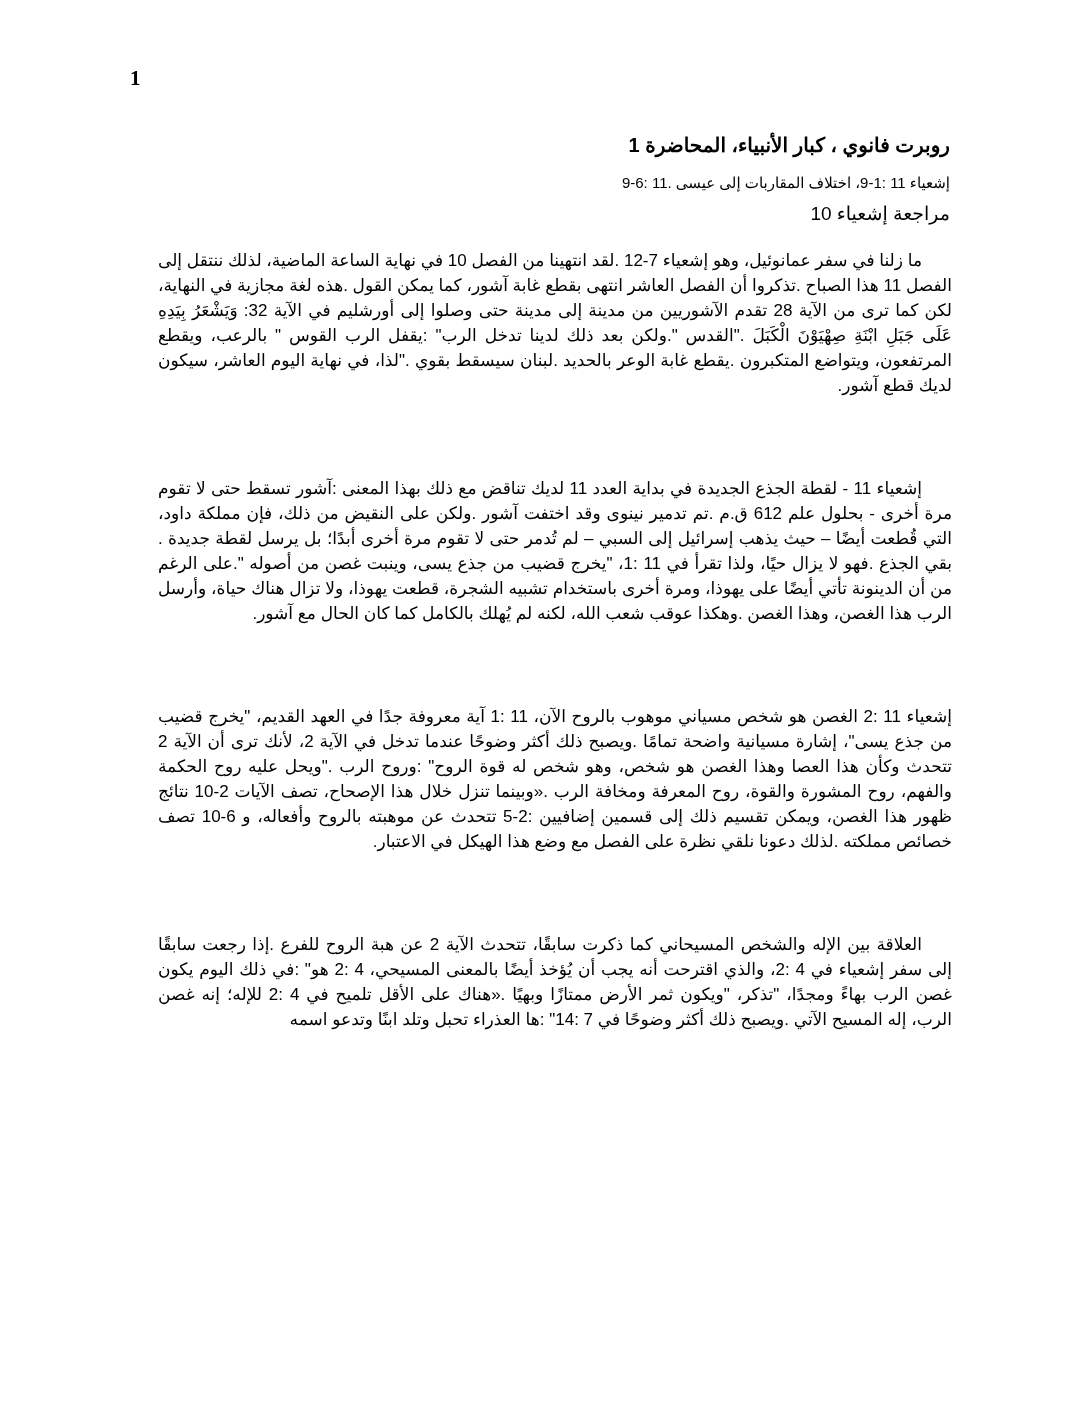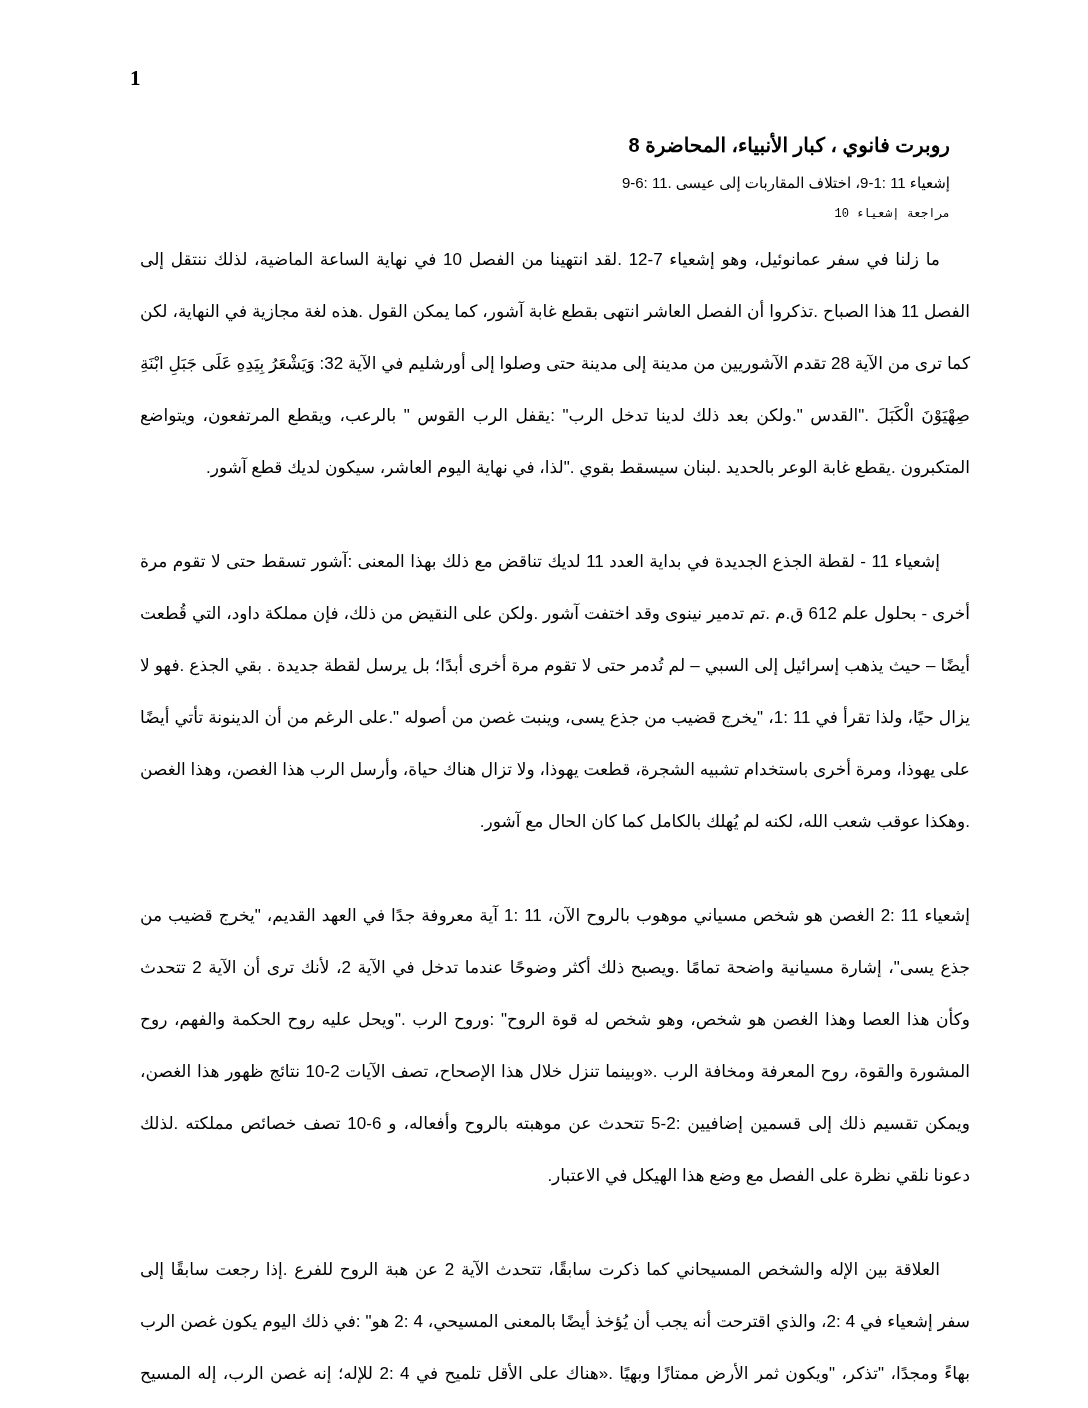--- a/index.html
+++ b/index.html
@@ -1,32 +1,32 @@
 <!DOCTYPE html>
 <html><head>
 <meta charset="utf-8">
 <style>
   html, body { margin:0; padding:0; background:#ffffff; }
   body { width:1088px; height:1408px; position:relative; overflow:hidden; color:#000; }
   .page-num { position:absolute; left:130px; top:66px; font-family:"Liberation Serif", serif; font-size:21px; font-weight:bold; }
   .content { position:absolute; left:140px; top:128px; width:830px; direction:rtl; text-align:right; font-family:"Liberation Sans", sans-serif; }
   .title { font-size:20px; font-weight:bold; margin:0 0 6px 0; padding-right:20px; line-height:34px; }
   .subtitle { font-size:15px; font-weight:normal; margin:0; padding-right:20px; line-height:30px; }
-  .review { font-size:12px; margin:0 0 4px 0; padding-right:20px; line-height:32px;font-family:Liberation Mono, monospace; }
-  .para { font-size:17px; line-height:52px; margin:0; text-align:justify; text-align-last:right; }
+  .review { font-size:19px; margin:0 0 4px 0; padding-right:20px; line-height:32px; }
+  .para { font-size:17px; line-height:25px; margin:18px; text-align:justify; text-align-last:right; }
   .para.indent { text-indent:30px; }
   .gap { height:42px; }
 </style>
 </head>
 <body>
 
 <div class="page-num">1</div>
 
 <div class="content">
-  <div class="title">روبرت فانوي ، كبار الأنبياء، المحاضرة 8</div>
+  <div class="title">روبرت فانوي ، كبار الأنبياء، المحاضرة 1</div>
   <div class="subtitle">إشعياء 11 :1-9، اختلاف المقاربات إلى عيسى .11 :6-9</div>
   <div class="review">مراجعة إشعياء 10</div>
 
   <p class="para indent">ما زلنا في سفر عمانوئيل، وهو إشعياء 7-12 .لقد انتهينا من الفصل 10 في نهاية الساعة الماضية، لذلك ننتقل إلى الفصل 11 هذا الصباح .تذكروا أن الفصل العاشر انتهى بقطع غابة آشور، كما يمكن القول .هذه لغة مجازية في النهاية، لكن كما ترى من الآية 28 تقدم الآشوريين من مدينة إلى مدينة حتى وصلوا إلى أورشليم في الآية 32: وَيَشْعَرُ بِيَدِهِ عَلَى جَبَلِ ابْنَةِ صِهْيَوْنَ الْكَبَلَ ."القدس ".ولكن بعد ذلك لدينا تدخل الرب" :يقفل الرب القوس " بالرعب، ويقطع المرتفعون، ويتواضع المتكبرون .يقطع غابة الوعر بالحديد .لبنان سيسقط بقوي ."لذا، في نهاية اليوم العاشر، سيكون لديك قطع آشور.</p>
   <div class="gap"></div>
   <p class="para indent">إشعياء 11 - لقطة الجذع الجديدة     في بداية العدد 11 لديك تناقض مع ذلك بهذا المعنى :آشور تسقط حتى لا تقوم مرة أخرى - بحلول علم 612 ق.م .تم تدمير نينوى وقد اختفت آشور .ولكن على النقيض من ذلك، فإن مملكة داود، التي قُطعت أيضًا – حيث يذهب إسرائيل إلى السبي – لم تُدمر حتى لا تقوم مرة أخرى أبدًا؛ بل يرسل لقطة جديدة . بقي الجذع .فهو لا يزال حيًا، ولذا تقرأ في 11 :1، "يخرج قضيب من جذع يسى، وينبت غصن من أصوله ".على الرغم من أن الدينونة تأتي أيضًا على يهوذا، ومرة أخرى باستخدام تشبيه الشجرة، قطعت يهوذا، ولا تزال هناك حياة، وأرسل الرب هذا الغصن، وهذا الغصن .وهكذا عوقب شعب الله، لكنه لم يُهلك بالكامل كما كان الحال مع آشور.</p>
   <div class="gap"></div>
   <p class="para">إشعياء 11 :2 الغصن هو شخص مسياني موهوب بالروح     الآن، 11 :1 آية معروفة جدًا في العهد القديم، "يخرج قضيب من جذع يسى"، إشارة مسيانية واضحة تمامًا .ويصبح ذلك أكثر وضوحًا عندما تدخل في الآية 2، لأنك ترى أن الآية 2 تتحدث وكأن هذا العصا وهذا الغصن هو شخص، وهو شخص له قوة الروح" :وروح الرب ."ويحل عليه روح الحكمة والفهم، روح المشورة والقوة، روح المعرفة ومخافة الرب .«وبينما تنزل خلال هذا الإصحاح، تصف الآيات 2-10 نتائج ظهور هذا الغصن، ويمكن تقسيم ذلك إلى قسمين إضافيين :2-5 تتحدث عن موهبته بالروح وأفعاله، و 6-10 تصف خصائص مملكته .لذلك دعونا نلقي نظرة على الفصل مع وضع هذا الهيكل في الاعتبار.</p>
   <div class="gap"></div>
   <p class="para indent">العلاقة بين الإله والشخص المسيحاني          كما ذكرت سابقًا، تتحدث الآية 2 عن هبة الروح للفرع .إذا رجعت سابقًا إلى سفر إشعياء في 4 :2، والذي اقترحت أنه يجب أن يُؤخذ أيضًا بالمعنى المسيحي، 4 :2 هو" :في ذلك اليوم يكون غصن الرب بهاءً ومجدًا، "تذكر، "ويكون ثمر الأرض ممتازًا وبهيًا .«هناك على الأقل تلميح في 4 :2 للإله؛ إنه غصن الرب، إله المسيح الآتي .ويصبح ذلك أكثر وضوحًا في 7 :14" :ها العذراء تحبل وتلد ابنًا وتدعو اسمه</p>

